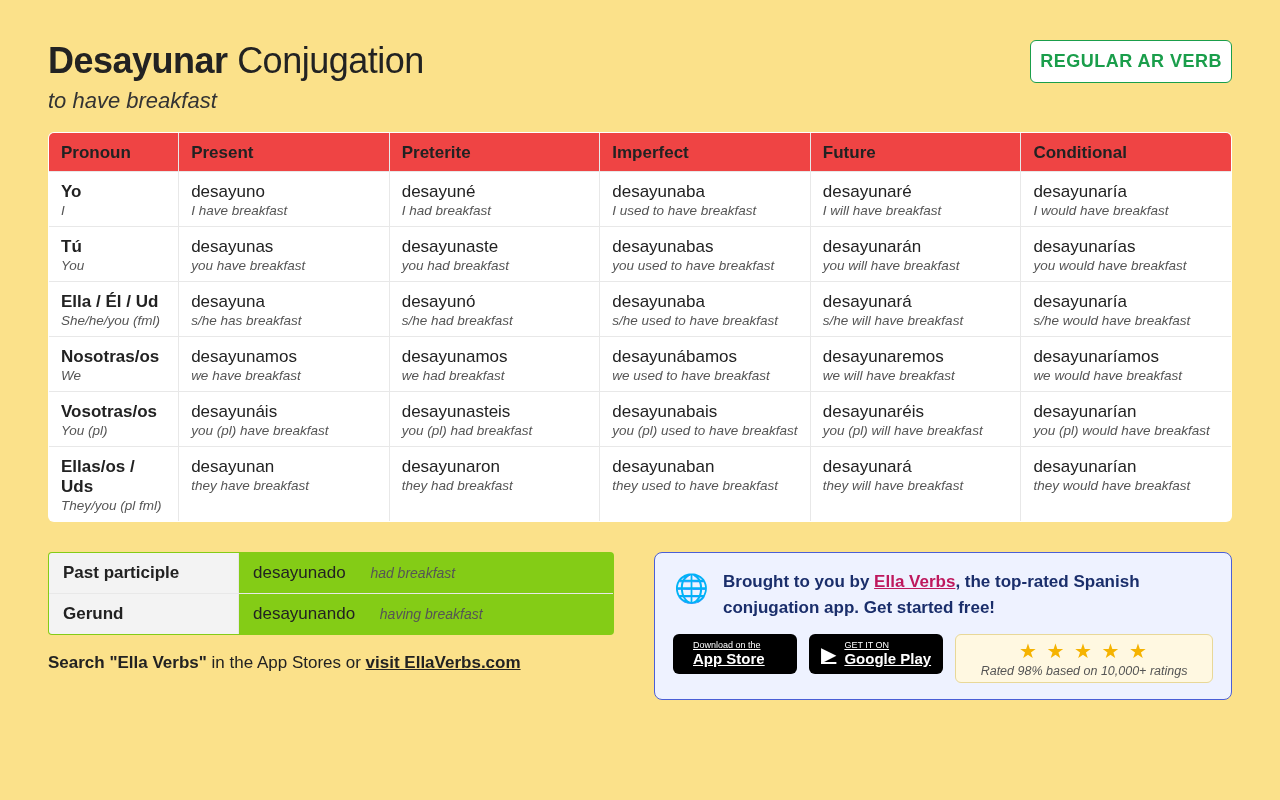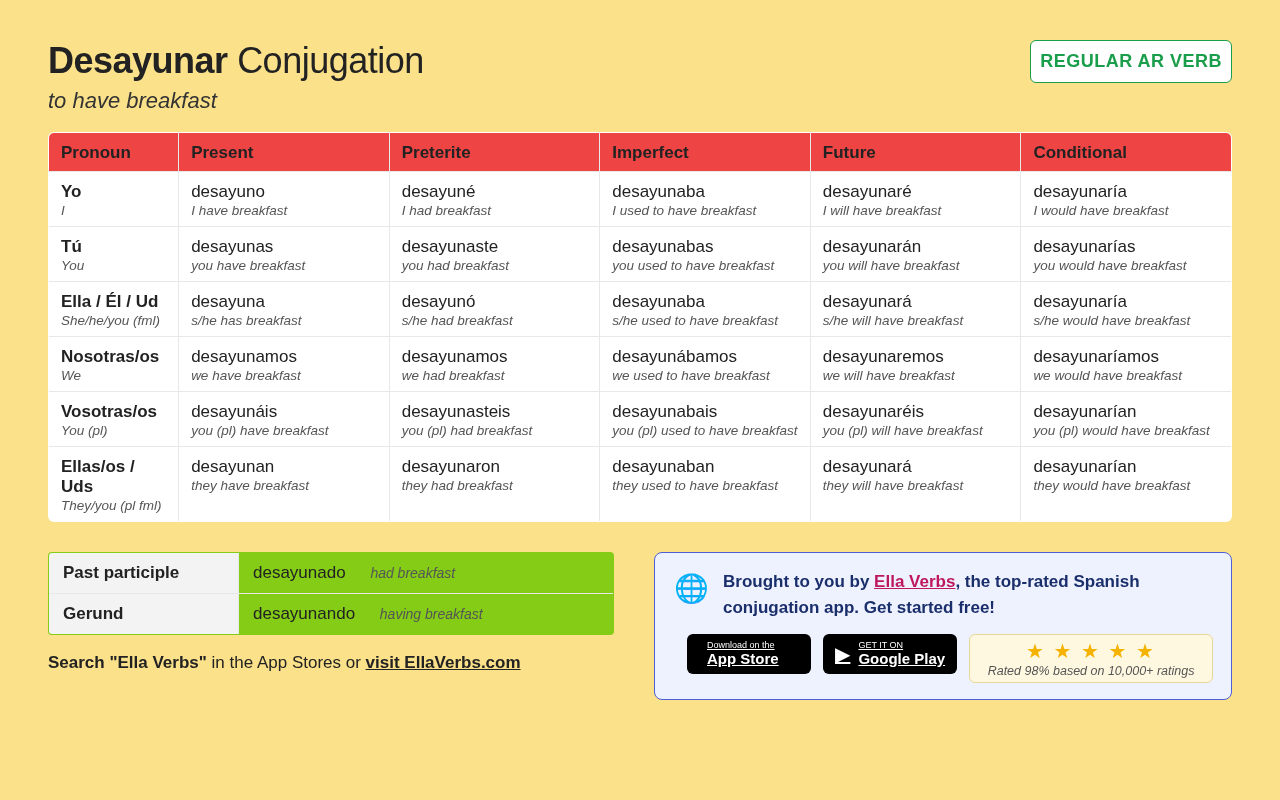--- a/index.html
+++ b/index.html
@@ -100,21 +100,21 @@
     padding: 16px 18px;
   }
   .promo-top { display: flex; gap: 12px; align-items: flex-start; }
   .promo-icon {
     width: 38px; height: 38px; flex-shrink: 0;
     display: flex; align-items: center; justify-content: center;
     font-size: 28px;
   }
   .promo-text { font-size: 17px; font-weight: 700; color: #1a2e6b; line-height: 1.5; }
   .promo-text a { color: #be185d; text-decoration: underline; }
-  .promo-bottom { display: flex; gap: 12px; margin-top: 14px; align-items: stretch; margin-left: 14px; }
+  .promo-bottom { display: flex; gap: 12px; margin-top: 14px; align-items: stretch; margin-left: 0; }
   .store-btn {
     background: #000; color: #fff; border-radius: 6px;
     padding: 6px 12px; display: flex; align-items: center; gap: 8px;
     min-width: 124px; height: 40px;
   }
   .store-btn .icon { font-size: 20px; }
   .store-btn .lines { display: flex; flex-direction: column; line-height: 1.05; }
   .store-btn .small { font-size: 9px; }
   .store-btn .big { font-size: 15px; font-weight: 600; }
   .rating-box {

